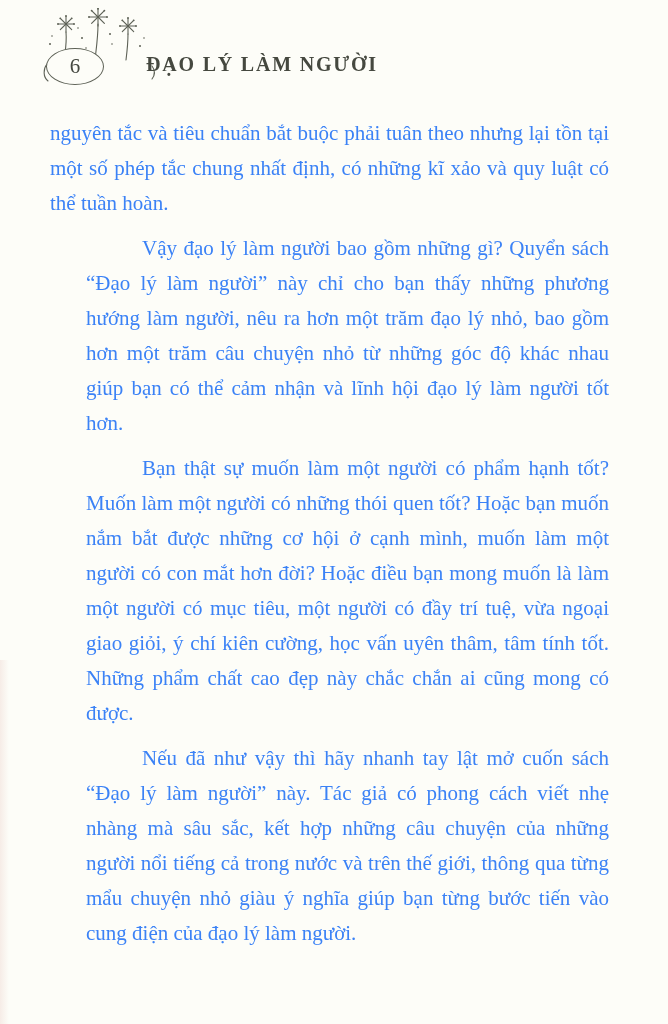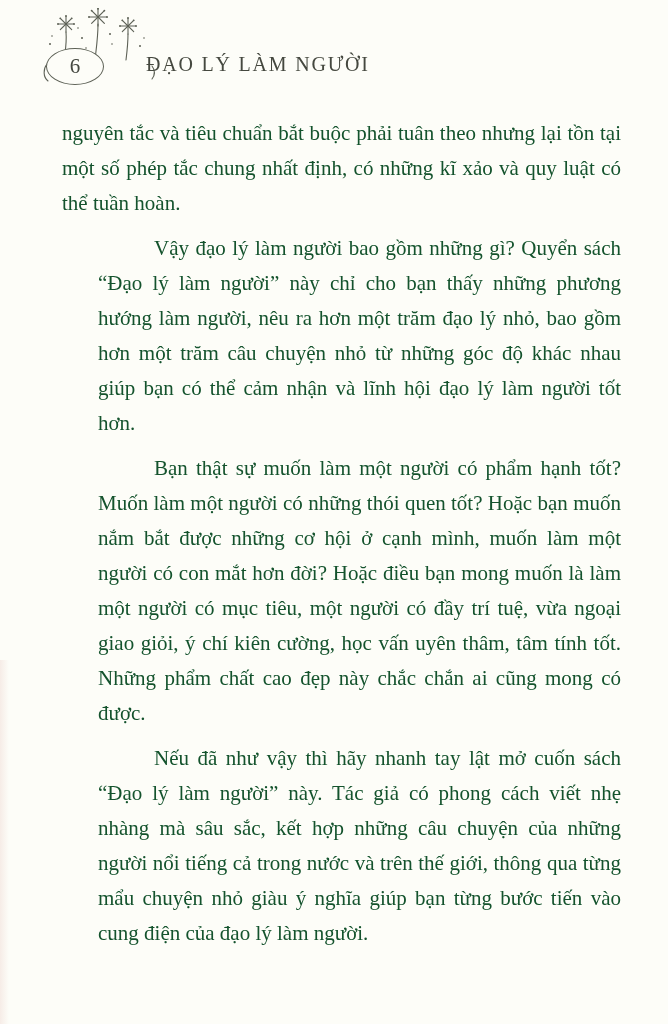--- a/index.html
+++ b/index.html
@@ -47,34 +47,34 @@
     align-items: center;
     justify-content: center;
     font-size: 21px;
     color: #454840;
   }
   .header-title {
     position: absolute;
     left: 146px;
     top: 53px;
     font-size: 20px;
-    font-weight: normal;
+    font-weight: bold;
     letter-spacing: 1.8px;
     color: #45483f;
     white-space: nowrap;
   }
   .content {
     position: absolute;
-    left: 62px;
+    left: 50px;
     top: 116px;
     width: 559px;
     font-size: 21px;
     line-height: 35px;
     text-align: justify;
-    color: #14532d;
+    color: #3b82f6;
   }
   .content p {
     margin: 0 0 10px 0;
   }
   .content p.indent {
     text-indent: 56px;
     margin-left: 36px;
   }
 </style>
 </head>

